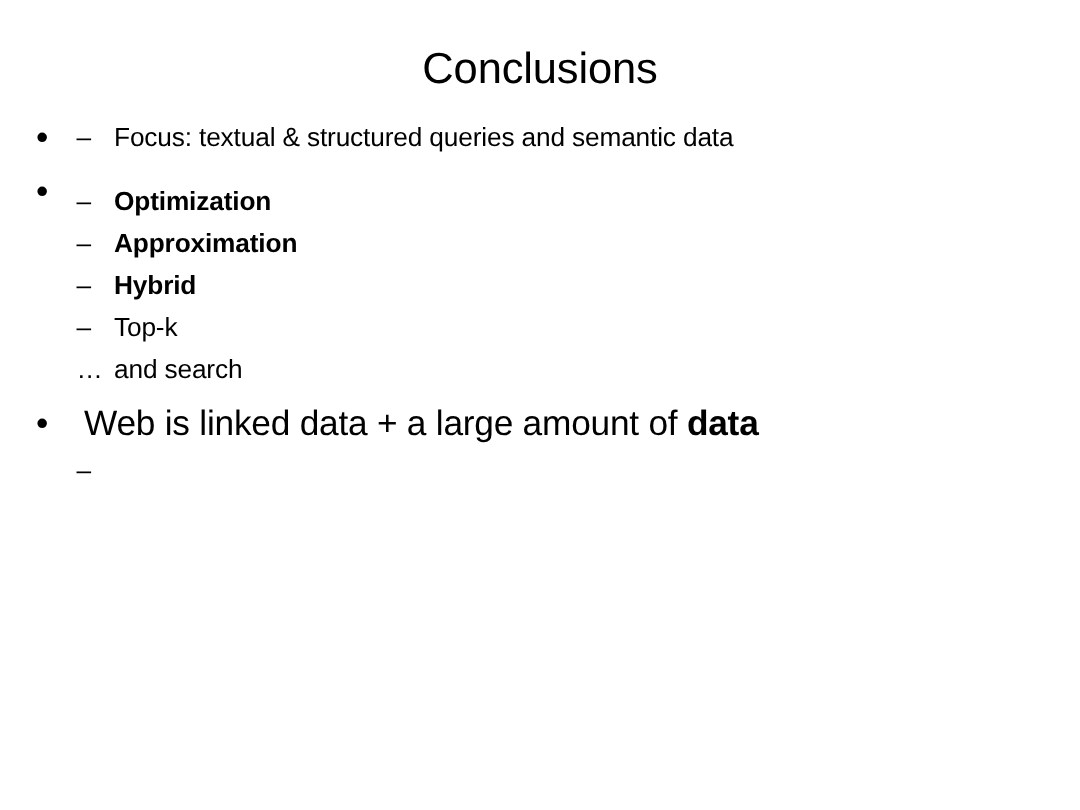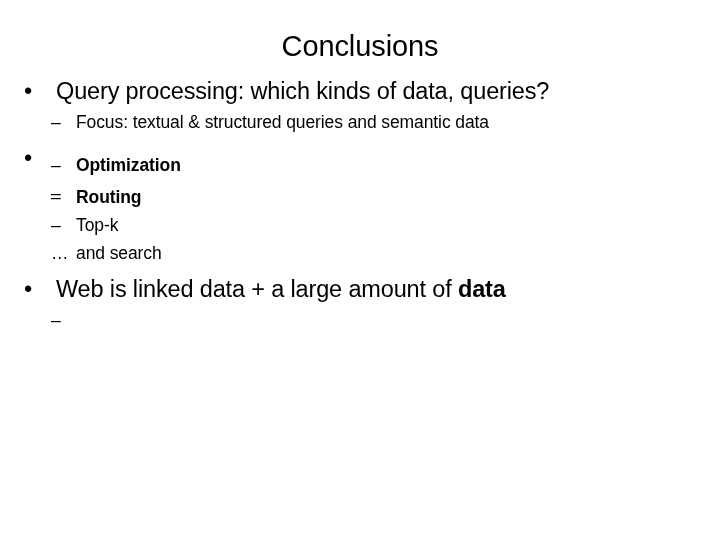--- a/index.html
+++ b/index.html
@@ -109,21 +109,20 @@
 <body>
 
 <div class="slide">
 
   <div class="slide-title">Conclusions</div>
 
   <div class="body-area">
 
     <div class="lvl1">
       <span class="marker">•</span>
-      <span class="txt">Query processing: which kinds of data, queries?</span>
     </div>
 
     <div class="sp-d"></div>
 
     <div class="lvl2">
       <span class="marker">–</span>
       <span class="txt">Focus: textual &amp; structured queries and semantic data</span>
     </div>
 
     <div class="sp-a"></div>
@@ -136,27 +135,28 @@
 
     <div class="lvl2 bold">
       <span class="marker">–</span>
       <span class="txt">Optimization</span>
     </div>
 
     <div class="sp-e"></div>
 
     <div class="lvl2 bold">
       <span class="marker">–</span>
+      <span class="txt">Approximation</span>
     </div>
 
     <div class="sp-e"></div>
 
     <div class="lvl2 bold">
       <span class="marker">–</span>
-      <span class="txt">Routing</span>
+      <span class="txt">Hybrid</span>
     </div>
 
     <div class="sp-e"></div>
 
     <div class="lvl2">
       <span class="marker">–</span>
       <span class="txt">Top-k</span>
     </div>
 
     <div class="sp-e"></div>

